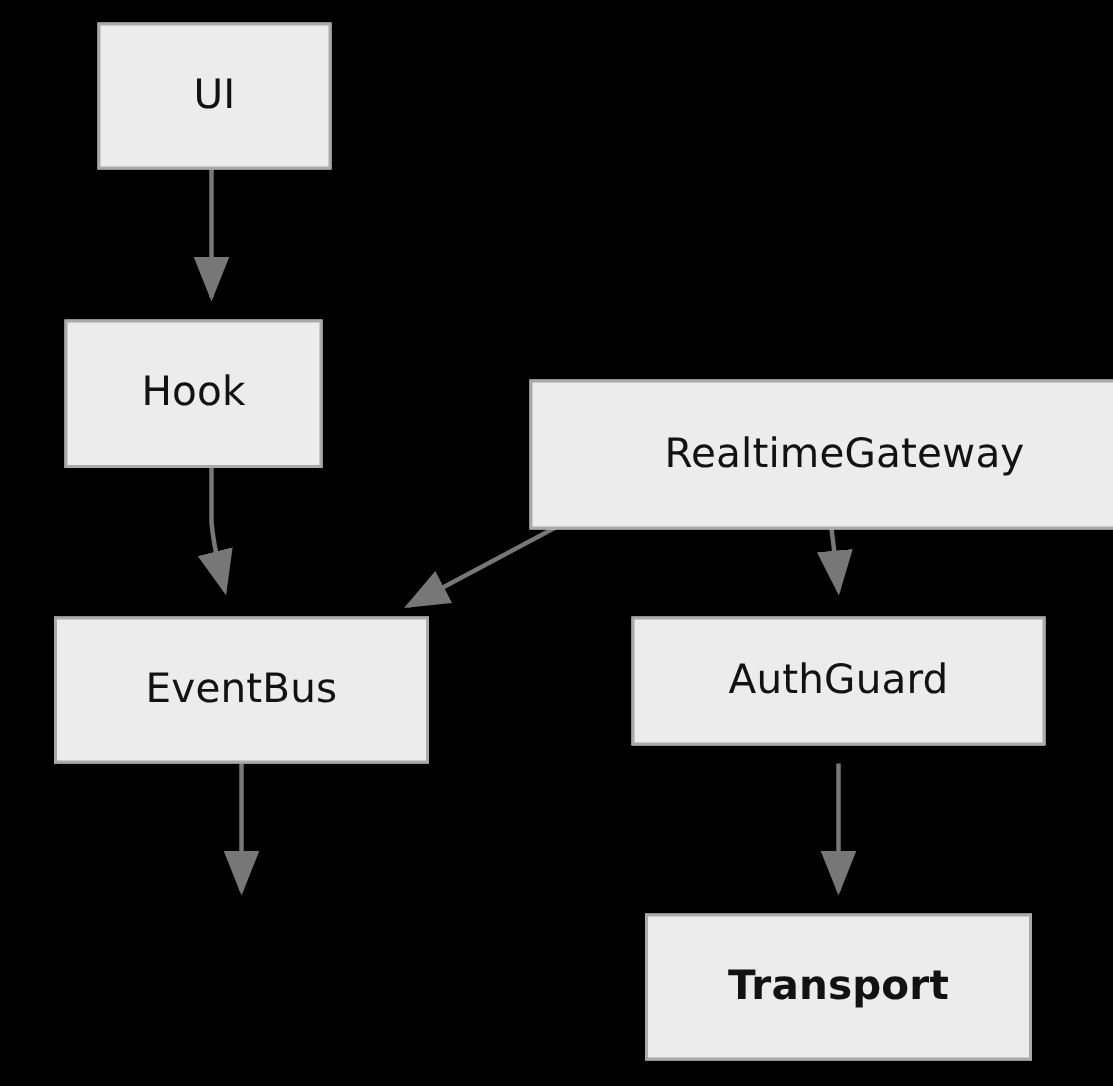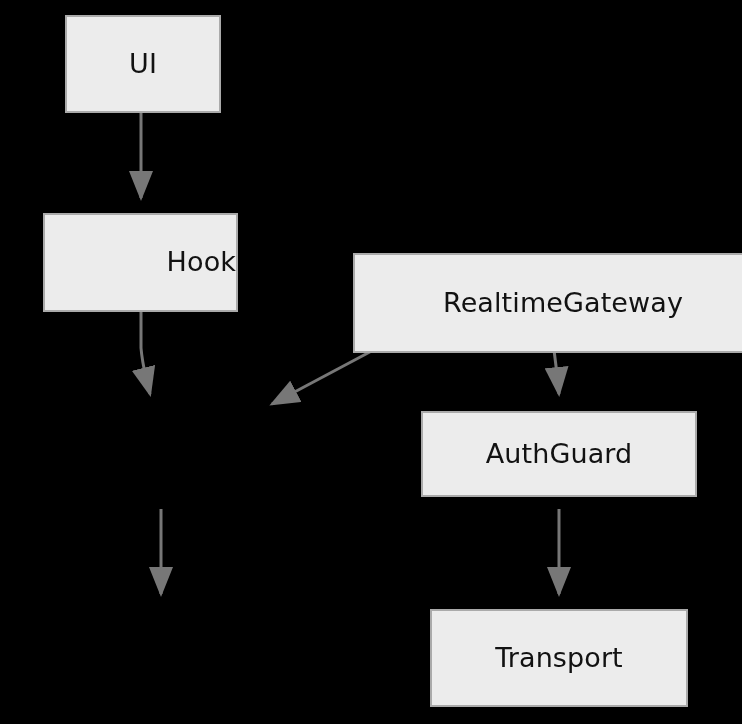--- a/index.html
+++ b/index.html
@@ -80,31 +80,34 @@
 
     <g>
       <path d="M 559,509 L 559,594" fill="none" stroke="#777777" stroke-width="3" marker-end="url(#arrowhead)"></path>
     </g>
   </svg>
 
   <div class="node" style="left:65px; top:15px; width:156px; height:98px;">
     <span class="node-label">UI</span>
   </div>
 
-  <div class="node" style="left:43px; top:213px; width:195px; height:99px;justify-content:flex-end;">
+  <div class="node" style="left:43px; top:213px; width:172px; height:99px;">
     <span class="node-label">Hook</span>
   </div>
 
   <div class="node" style="left:353px; top:213px; width:420px; height:100px;margin-top:40px;">
     <span class="node-label">RealtimeGateway</span>
   </div>
 
+  <div class="node" style="left:36px; top:411px; width:250px; height:98px;">
+    <span class="node-label">EventBus</span>
+  </div>
 
   <div class="node" style="left:421px; top:411px; width:276px; height:86px;">
     <span class="node-label">AuthGuard</span>
   </div>
 
 
-  <div class="node" style="left:430px; top:609px; width:258px; height:98px;">
+  <div class="node" style="left:430px; top:609px; width:258px; height:98px;font-weight:bold;">
     <span class="node-label">Transport</span>
   </div>
 
 </div>
 
 </body></html>

